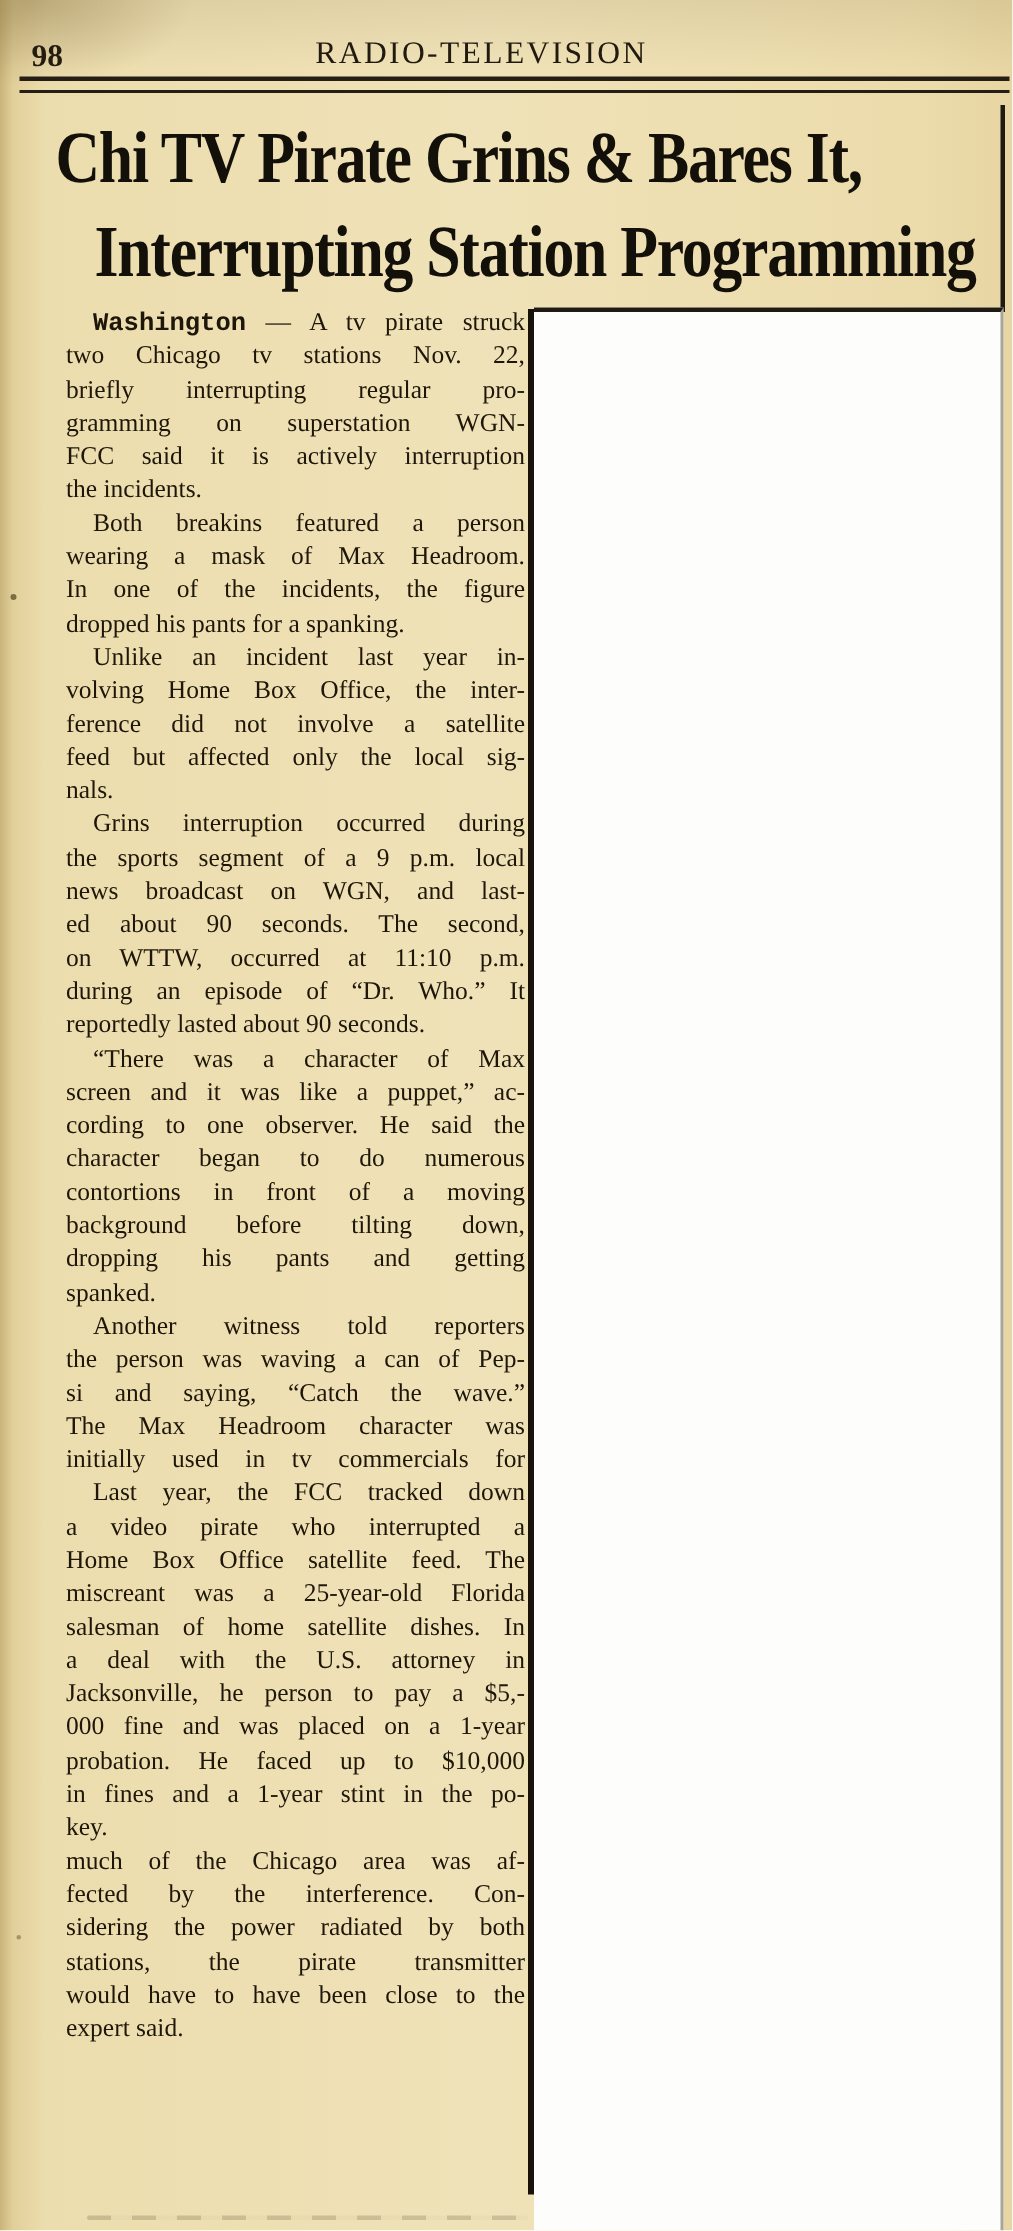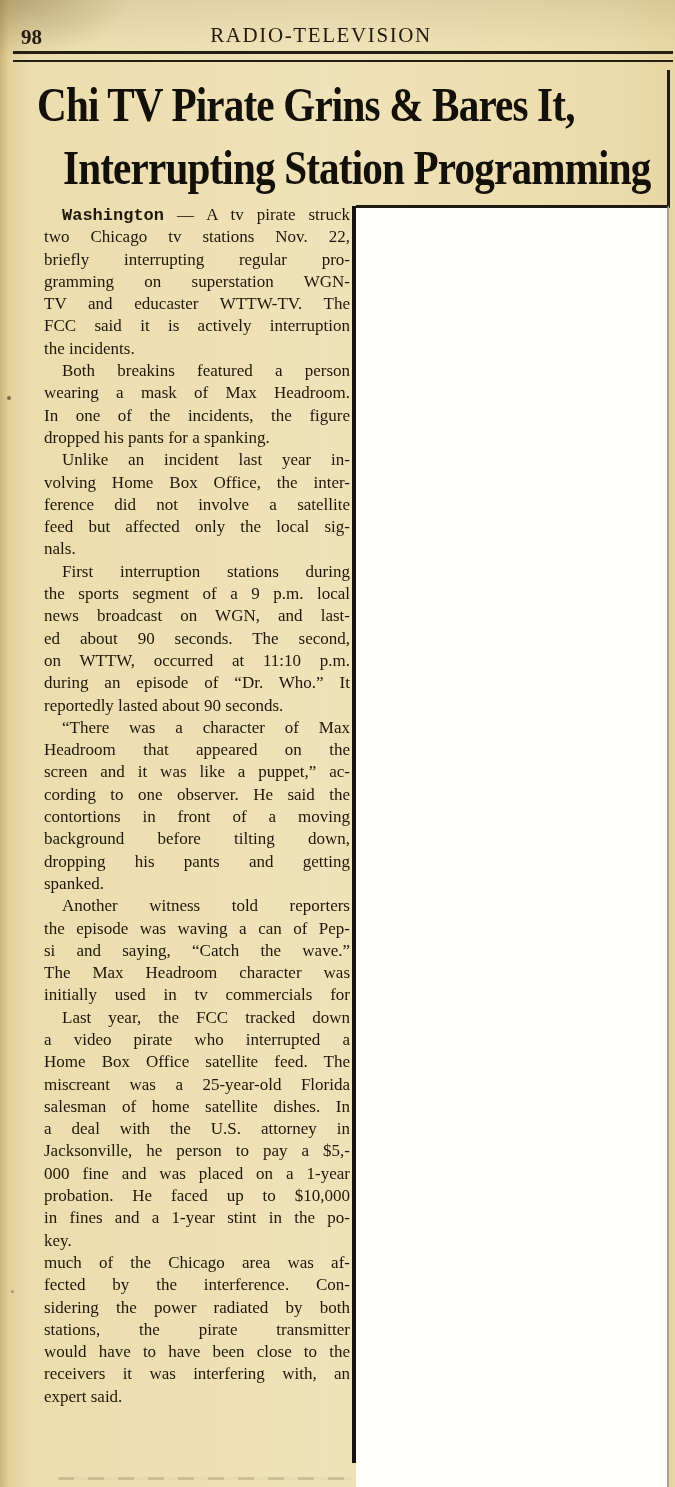--- a/index.html
+++ b/index.html
@@ -56,59 +56,58 @@
   <div class="white-box"></div>
 
   <div class="column-rule"></div>
 
   <div class="article-column">
       <div class="paragraph">
         <div class="line first"><b>Washington</b> — A tv pirate struck</div>
         <div class="line">two Chicago tv stations Nov. 22,</div>
         <div class="line">briefly interrupting regular pro-</div>
         <div class="line">gramming on superstation WGN-</div>
-        <div class="line">TV and educaster WTTW-TV. The</div>
         <div class="line">FCC said it is actively interruption</div>
         <div class="line plast">the incidents.</div>
       </div>
       <div class="paragraph">
         <div class="line first">Both breakins featured a person</div>
         <div class="line">wearing a mask of Max Headroom.</div>
         <div class="line">In one of the incidents, the figure</div>
         <div class="line plast">dropped his pants for a spanking.</div>
       </div>
       <div class="paragraph">
         <div class="line first">Unlike an incident last year in-</div>
         <div class="line">volving Home Box Office, the inter-</div>
         <div class="line">ference did not involve a satellite</div>
         <div class="line">feed but affected only the local sig-</div>
         <div class="line plast">nals.</div>
       </div>
       <div class="paragraph">
-        <div class="line first">First interruption stations during</div>
+        <div class="line first">Grins interruption occurred during</div>
         <div class="line">the sports segment of a 9 p.m. local</div>
         <div class="line">news broadcast on WGN, and last-</div>
         <div class="line">ed about 90 seconds. The second,</div>
         <div class="line">on WTTW, occurred at 11:10 p.m.</div>
         <div class="line">during an episode of “Dr. Who.” It</div>
         <div class="line plast">reportedly lasted about 90 seconds.</div>
       </div>
       <div class="paragraph">
         <div class="line first">“There was a character of Max</div>
-        <div class="line">Headroom that appeared on the</div>
         <div class="line">screen and it was like a puppet,” ac-</div>
         <div class="line">cording to one observer. He said the</div>
+        <div class="line">character began to do numerous</div>
         <div class="line">contortions in front of a moving</div>
         <div class="line">background before tilting down,</div>
         <div class="line">dropping his pants and getting</div>
         <div class="line plast">spanked.</div>
       </div>
       <div class="paragraph">
         <div class="line first">Another witness told reporters</div>
-        <div class="line">the episode was waving a can of Pep-</div>
+        <div class="line">the person was waving a can of Pep-</div>
         <div class="line">si and saying, “Catch the wave.”</div>
         <div class="line">The Max Headroom character was</div>
         <div class="line">initially used in tv commercials for</div>
       </div>
       <div class="paragraph">
         <div class="line first">Last year, the FCC tracked down</div>
         <div class="line">a video pirate who interrupted a</div>
         <div class="line">Home Box Office satellite feed. The</div>
         <div class="line">miscreant was a 25-year-old Florida</div>
         <div class="line">salesman of home satellite dishes. In</div>
@@ -118,21 +117,20 @@
         <div class="line">probation. He faced up to $10,000</div>
         <div class="line">in fines and a 1-year stint in the po-</div>
         <div class="line plast">key.</div>
       </div>
       <div class="paragraph">
         <div class="line">much of the Chicago area was af-</div>
         <div class="line">fected by the interference. Con-</div>
         <div class="line">sidering the power radiated by both</div>
         <div class="line">stations, the pirate transmitter</div>
         <div class="line">would have to have been close to the</div>
-        <div class="line">receivers it was interfering with, an</div>
         <div class="line plast">expert said.</div>
       </div>
     </div>
 
   <div class="bottom-smudge"></div>
   <div class="paper-speck speck-a"></div>
   <div class="paper-speck speck-b"></div>
 
 </div>
 

